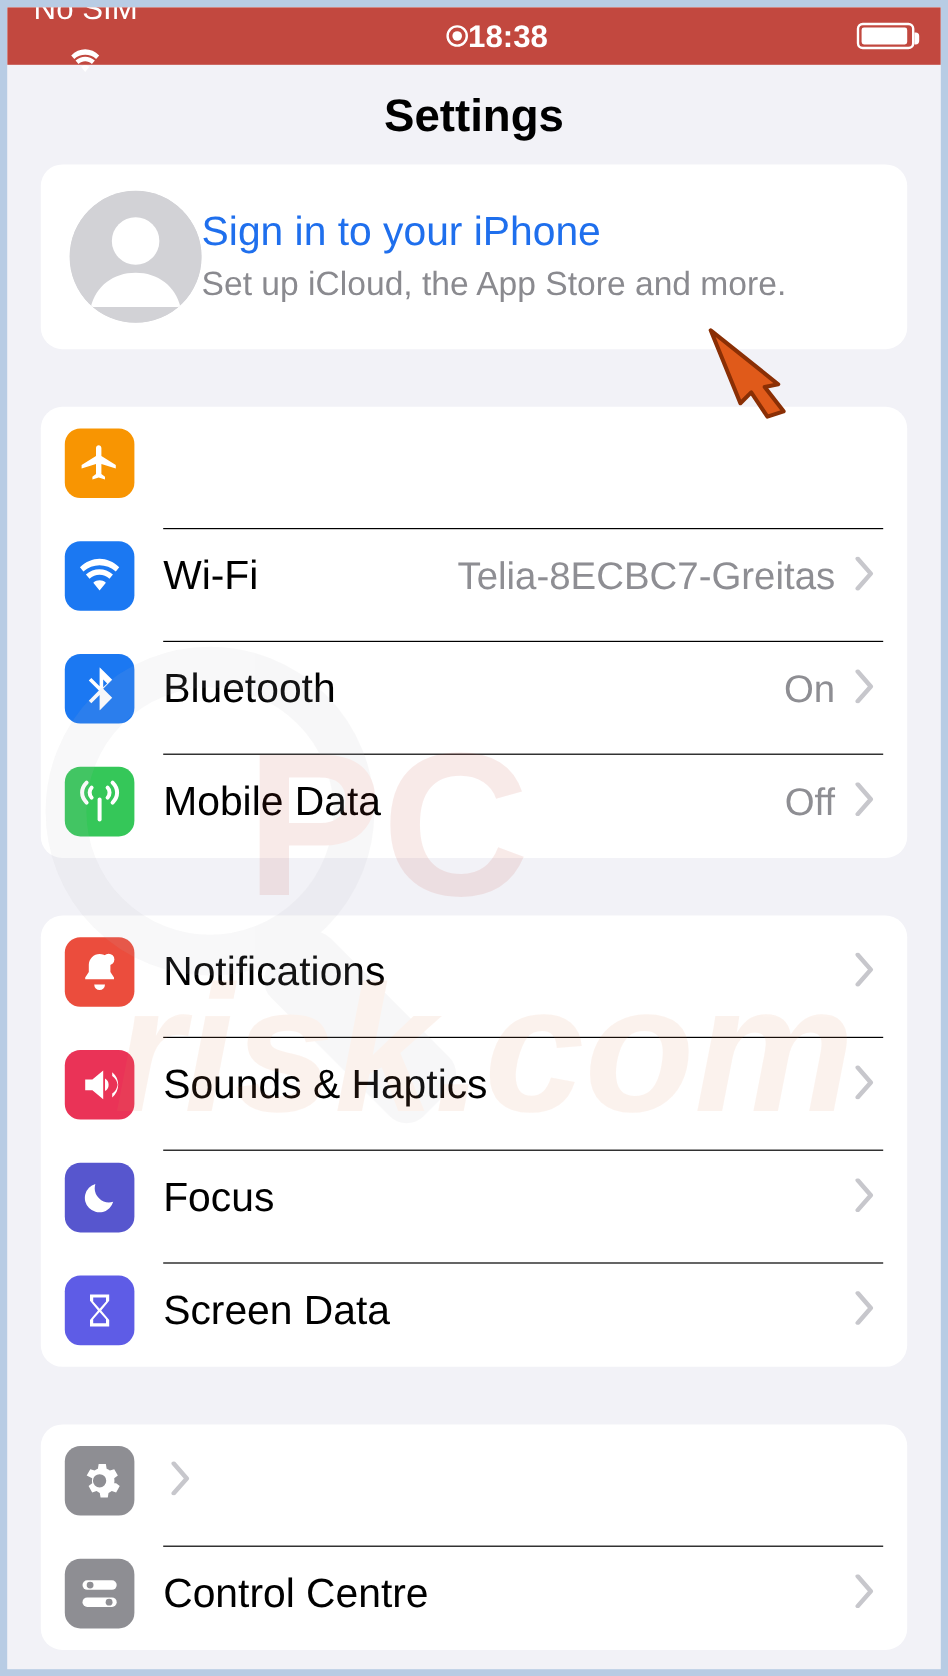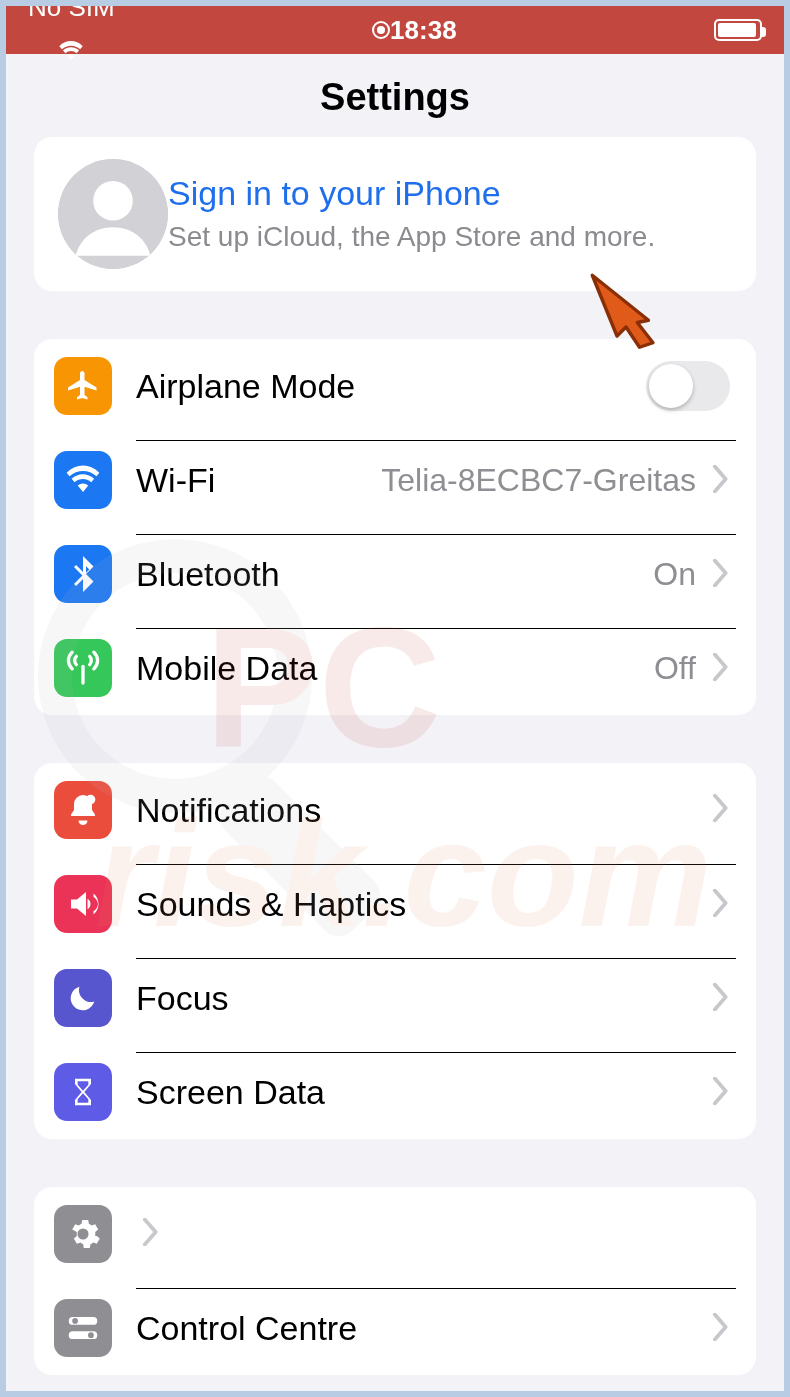--- a/index.html
+++ b/index.html
@@ -181,28 +181,20 @@
     </div>
   </div>
 
   <div class="group">
     <div class="row">
       <div class="row-icon bg-orange">
         <svg width="36" height="36" viewBox="0 0 24 24">
             <path fill="#fff" d="M21 15v-2l-8-5V3.5C13 2.7 12.3 2 11.5 2S10 2.7 10 3.5V8l-8 5v2l8-2.5V18l-2 1.5V21l3.5-1L15 21v-1.5L13 18v-5.5L21 15z"></path>
           </svg>
       </div>
-      <div class="row-main">
-        <span class="row-label">Airplane Mode</span>
-        <div class="row-tail">
-          <div class="switch">
-              <div class="switch-knob"></div>
-            </div>
-        </div>
-      </div>
     </div>
     <div class="row">
       <div class="row-icon bg-blue">
         <svg width="36" height="36" viewBox="0 0 24 24">
             <path fill="#fff" d="M12 20l3.5-4.3c-2.1-1.8-4.9-1.8-7 0L12 20zM3 9.5C8.2 4.8 15.8 4.8 21 9.5l1.9-2.3C16.4.8 7.6.8 1.1 7.2L3 9.5zm3.4 4c3.2-2.9 7.9-2.9 11.1 0l1.9-2.3c-4.4-4-10.6-4-15 0l2 2.3z"></path>
           </svg>
       </div>
       <div class="row-main">
         <span class="row-label">Wi-Fi</span>
         <div class="row-tail">

